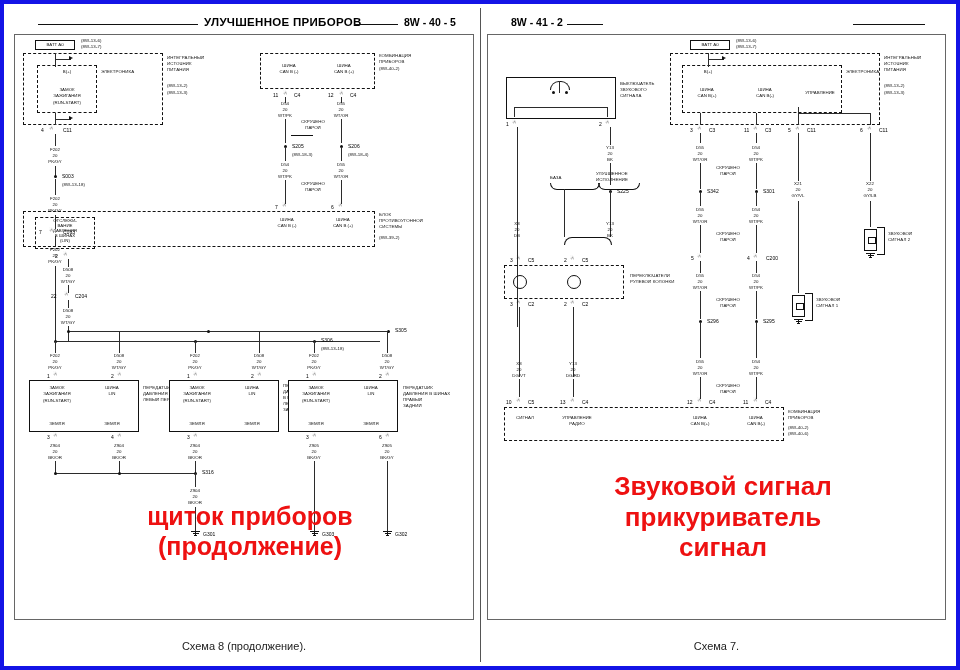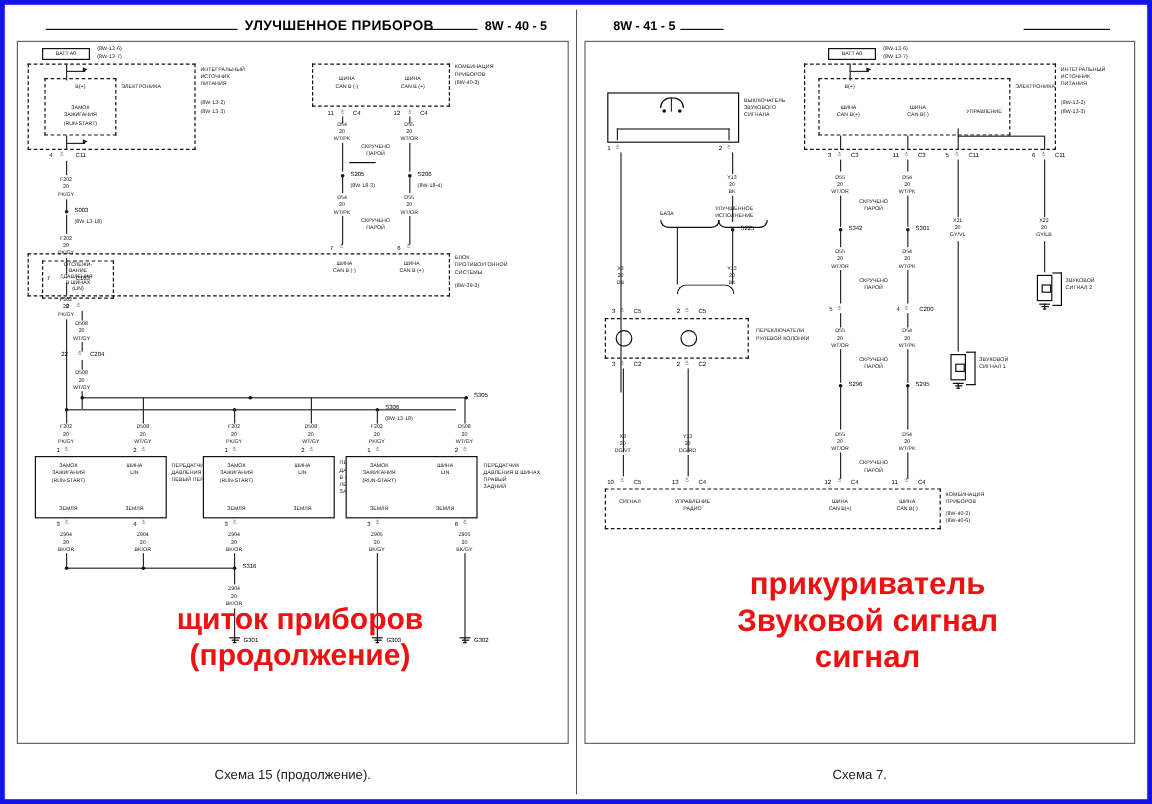--- a/index.html
+++ b/index.html
@@ -344,26 +344,26 @@
             <i class="g4"></i>
           </div>
       <div class="t5" style="position:absolute;left:380px;top:496px;">G302</div>
 
       <div class="cap" id="capL">
         <div>щиток приборов</div>
         <div>(продолжение)</div>
       </div>
     </div>
 
-    <div class="ftr">Схема 15 (продолжение).</div>
+    <div class="ftr">Схема 8 (продолжение).</div>
   </div>
 
   <div class="panel" id="panelR">
     <div class="hdr">
-      <div class="hdrcode" style="left:30px;">8W - 41 - 5</div>
+      <div class="hdrcode" style="left:30px;">8W - 41 - 2</div>
       <div class="hdrline" style="left:86px;width:36px;"></div>
       <div class="hdrline" style="left:372px;width:72px;"></div>
     </div>
 
     <div class="pbox" style="top:26px;bottom:42px;">
 
       <div class="box" style="left:18px;top:42px;width:110px;height:42px;"></div>
       <div class="d" style="left:62px;top:46px;width:18px;height:8px;border:1px solid #111;border-bottom:0;border-radius:9px 9px 0 0;"></div>
       <div class="dot" style="left:64px;top:56px;"></div>
       <div class="dot" style="left:77px;top:56px;"></div>
@@ -595,22 +595,22 @@
       <div class="tc" style="left:186px;top:380px;width:52px;">ШИНА</div>
       <div class="tc" style="left:186px;top:386px;width:52px;">CAN B(+)</div>
       <div class="tc" style="left:242px;top:380px;width:52px;">ШИНА</div>
       <div class="tc" style="left:242px;top:386px;width:52px;">CAN B(-)</div>
       <div class="t" style="left:300px;top:374px;">КОМБИНАЦИЯ</div>
       <div class="t" style="left:300px;top:380px;">ПРИБОРОВ</div>
       <div class="t" style="left:300px;top:390px;">(8W-40-2)</div>
       <div class="t" style="left:300px;top:396px;">(8W-40-6)</div>
 
       <div class="cap" id="capR">
+        <div>Звуковой сигнал</div>
         <div>прикуриватель</div>
-        <div>Звуковой сигнал</div>
         <div>сигнал</div>
       </div>
     </div>
 
     <div class="ftr">Схема 7.</div>
   </div>
 
  </div>
 </div>
 

